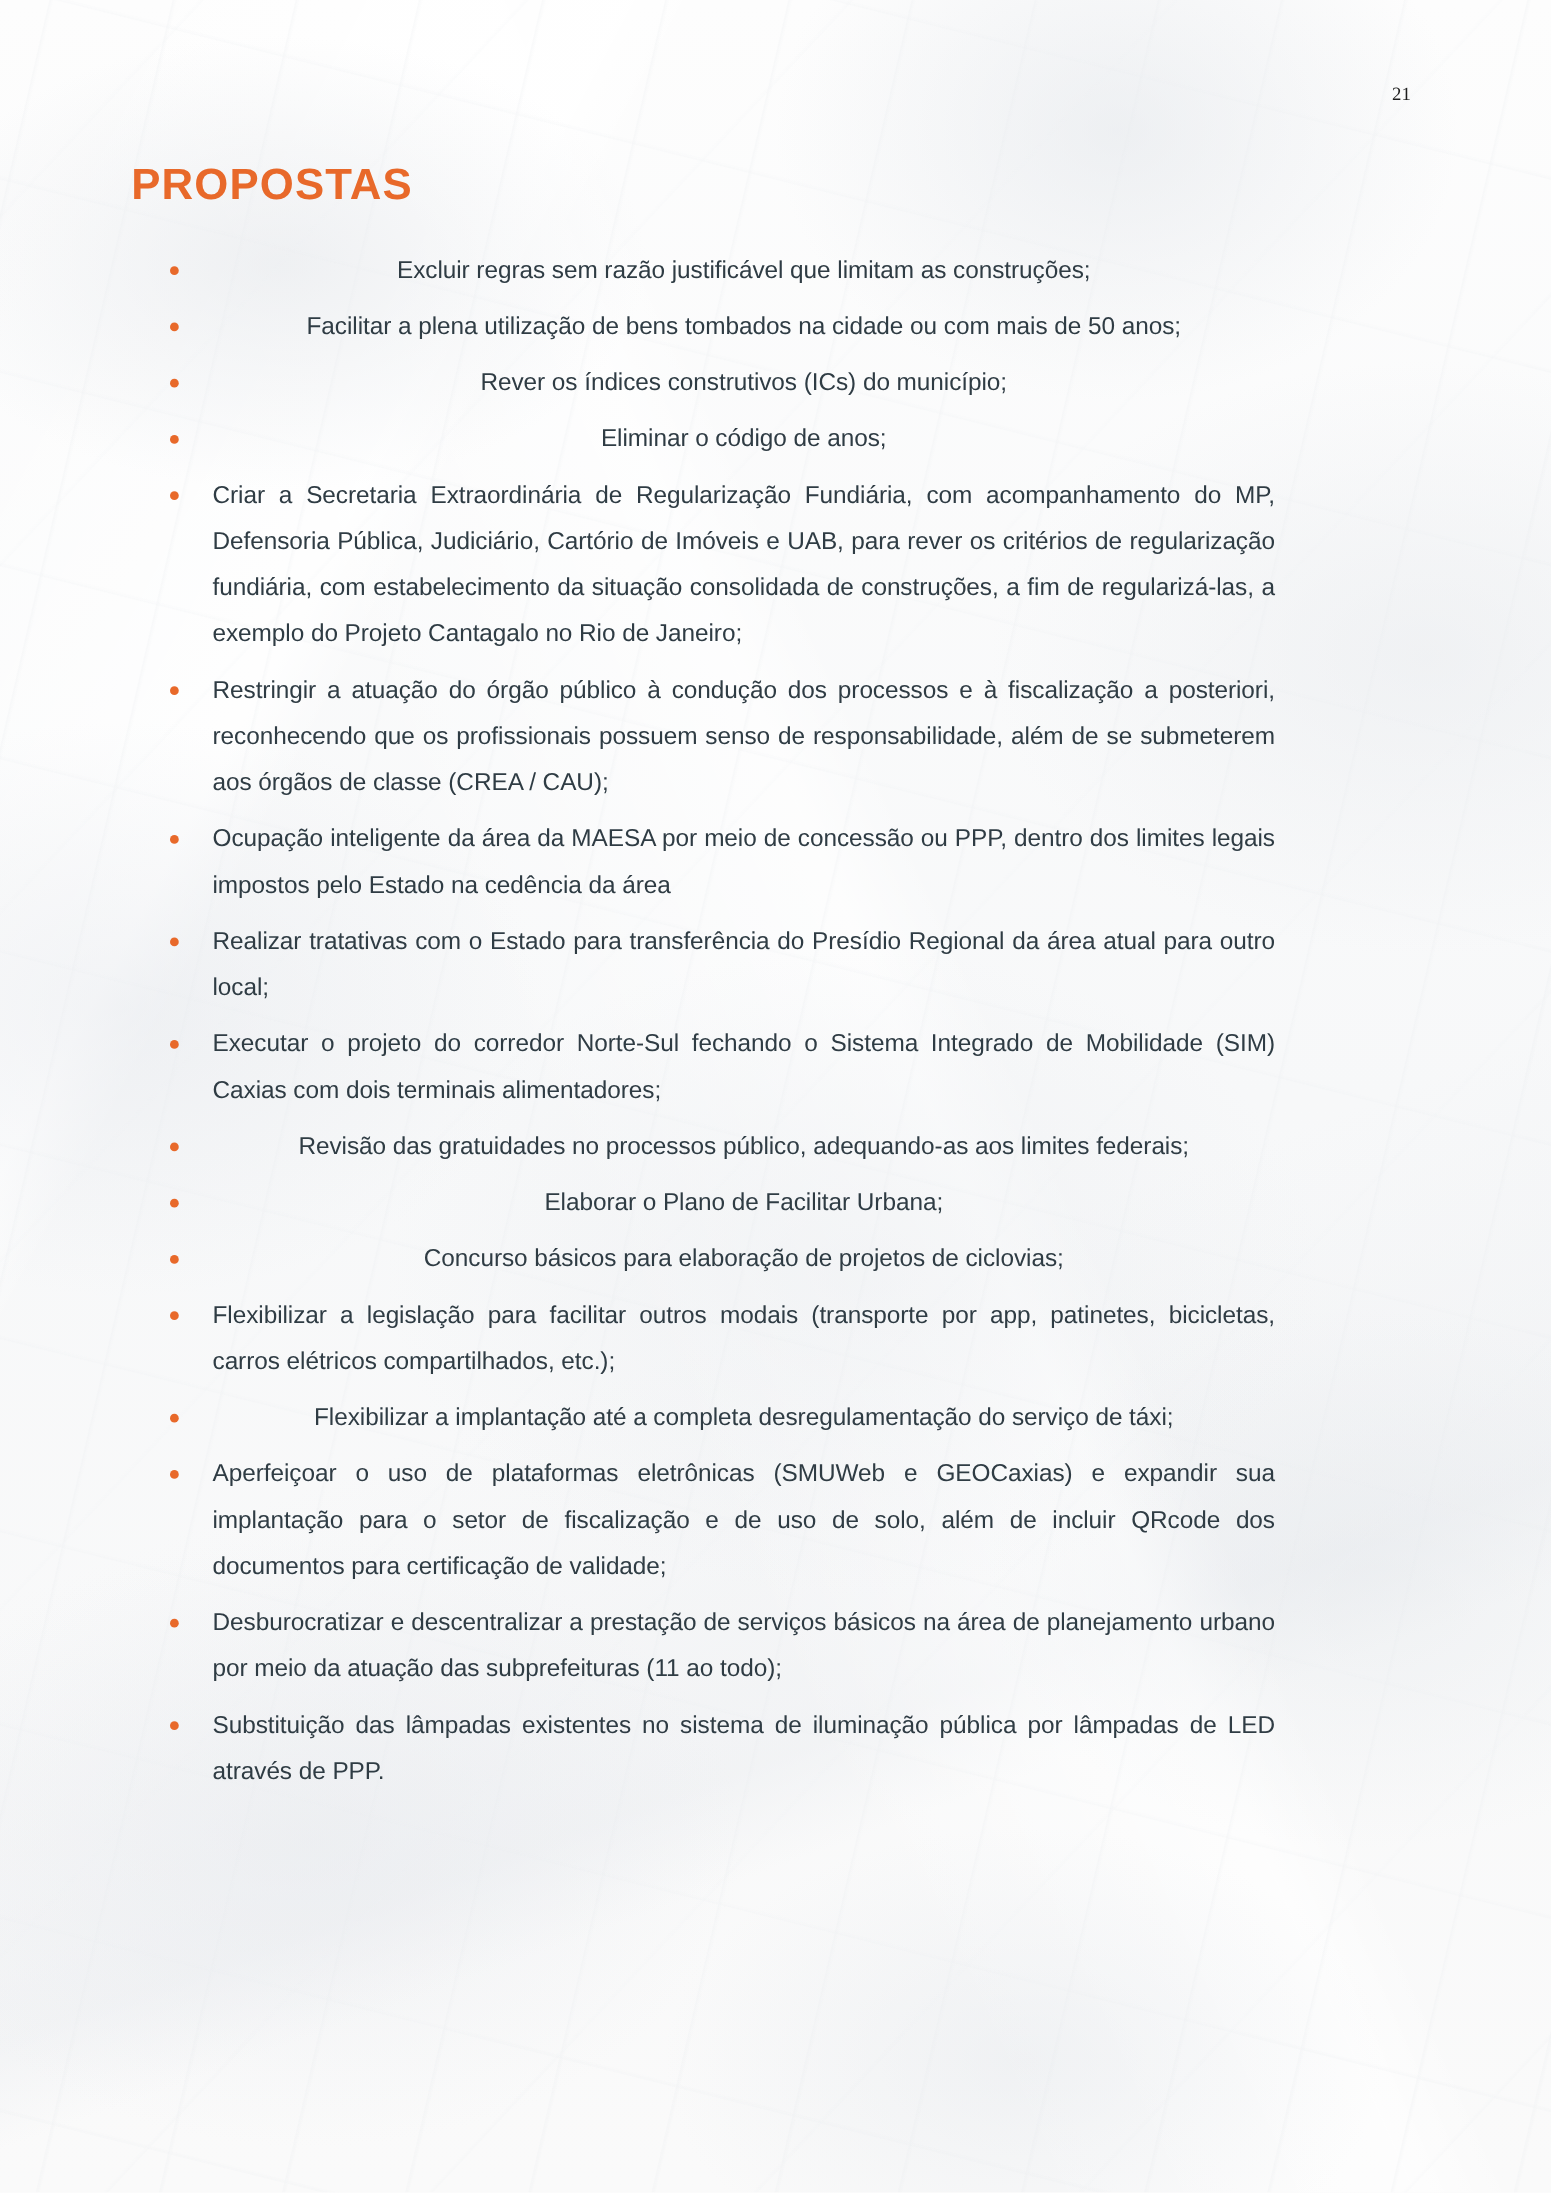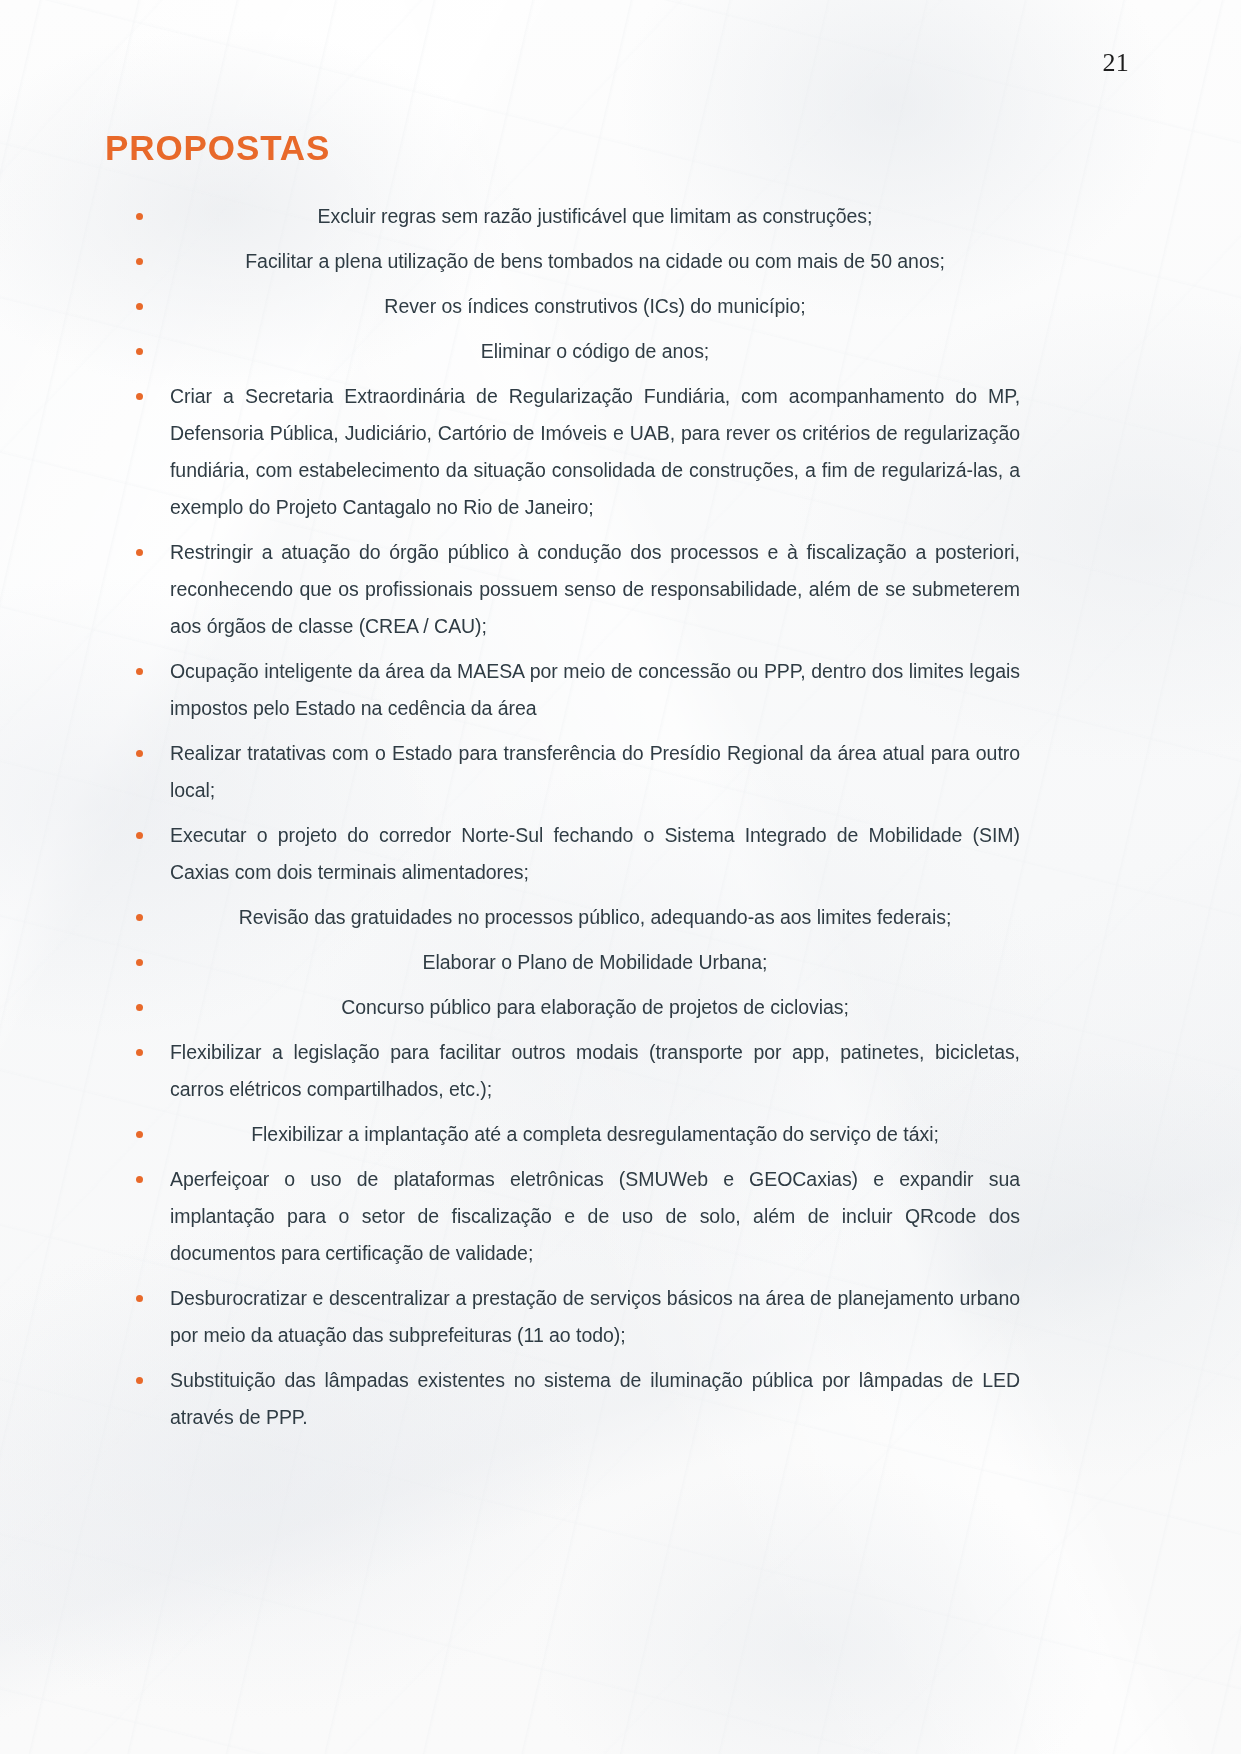--- a/index.html
+++ b/index.html
@@ -46,24 +46,24 @@
     opacity: .5;
     background-image:
       repeating-linear-gradient(103deg, rgba(255,255,255,0) 0 38px, rgba(232,235,238,.45) 39px, rgba(255,255,255,0) 42px 96px),
       repeating-linear-gradient(14deg,  rgba(255,255,255,0) 0 62px, rgba(234,237,240,.38) 63px, rgba(255,255,255,0) 66px 150px),
       repeating-linear-gradient(-47deg, rgba(255,255,255,0) 0 84px, rgba(237,240,243,.32) 85px, rgba(255,255,255,0) 88px 190px);
   }
 
   
   .page-number {
     position: absolute;
-    top: 48px;
+    top: 68px;
     right: 112px;
     font-family: "Liberation Serif", serif;
-    font-size: 26px;
+    font-size: 15px;
     color: #1d1d1d;
     letter-spacing: .2px;
   }
 
   
   .content {
     position: absolute;
     left: 105px;
     top: 128px;
     width: 915px;
@@ -125,22 +125,22 @@
         <li class="no-justify"><span class="bullet-dot"></span><span>Excluir regras sem razão justificável que limitam as construções;</span></li>
         <li class="no-justify"><span class="bullet-dot"></span><span>Facilitar a plena utilização de bens tombados na cidade ou com mais de 50 anos;</span></li>
         <li class="no-justify"><span class="bullet-dot"></span><span>Rever os índices construtivos (ICs) do município;</span></li>
         <li class="no-justify"><span class="bullet-dot"></span><span>Eliminar o código de anos;</span></li>
         <li><span class="bullet-dot"></span><span>Criar a Secretaria Extraordinária de Regularização Fundiária, com acompanhamento do MP, Defensoria Pública, Judiciário, Cartório de Imóveis e UAB, para rever os critérios de regularização fundiária, com estabelecimento da situação consolidada de construções, a fim de regularizá-las, a exemplo do Projeto Cantagalo no Rio de Janeiro;</span></li>
         <li><span class="bullet-dot"></span><span>Restringir a atuação do órgão público à condução dos processos e à fiscalização a posteriori, reconhecendo que os profissionais possuem senso de responsabilidade, além de se submeterem aos órgãos de classe (CREA / CAU);</span></li>
         <li><span class="bullet-dot"></span><span>Ocupação inteligente da área da MAESA por meio de concessão ou PPP, dentro dos limites legais impostos pelo Estado na cedência da área</span></li>
         <li><span class="bullet-dot"></span><span>Realizar tratativas com o Estado para transferência do Presídio Regional da área atual para outro local;</span></li>
         <li><span class="bullet-dot"></span><span>Executar o projeto do corredor Norte-Sul fechando o Sistema Integrado de Mobilidade (SIM) Caxias com dois terminais alimentadores;</span></li>
         <li class="no-justify"><span class="bullet-dot"></span><span>Revisão das gratuidades no processos público, adequando-as aos limites federais;</span></li>
-        <li class="no-justify"><span class="bullet-dot"></span><span>Elaborar o Plano de Mobilidade Urbana;</span></li>
-        <li class="no-justify"><span class="bullet-dot"></span><span>Concurso público para elaboração de projetos de ciclovias;</span></li>
+        <li class="no-justify"><span class="bullet-dot"></span><span>Elaborar o Plano de Facilitar Urbana;</span></li>
+        <li class="no-justify"><span class="bullet-dot"></span><span>Concurso básicos para elaboração de projetos de ciclovias;</span></li>
         <li><span class="bullet-dot"></span><span>Flexibilizar a legislação para facilitar outros modais (transporte por app, patinetes, bicicletas, carros elétricos compartilhados, etc.);</span></li>
         <li class="no-justify"><span class="bullet-dot"></span><span>Flexibilizar a implantação até a completa desregulamentação do serviço de táxi;</span></li>
         <li><span class="bullet-dot"></span><span>Aperfeiçoar o uso de plataformas eletrônicas (SMUWeb e GEOCaxias) e expandir sua implantação para o setor de fiscalização e de uso de solo, além de incluir QRcode dos documentos para certificação de validade;</span></li>
         <li><span class="bullet-dot"></span><span>Desburocratizar e descentralizar a prestação de serviços básicos na área de planejamento urbano por meio da atuação das subprefeituras (11 ao todo);</span></li>
         <li><span class="bullet-dot"></span><span>Substituição das lâmpadas existentes no sistema de iluminação pública por lâmpadas de LED através de PPP.</span></li>
       </ul>
 
   </div>
 </div>
 

